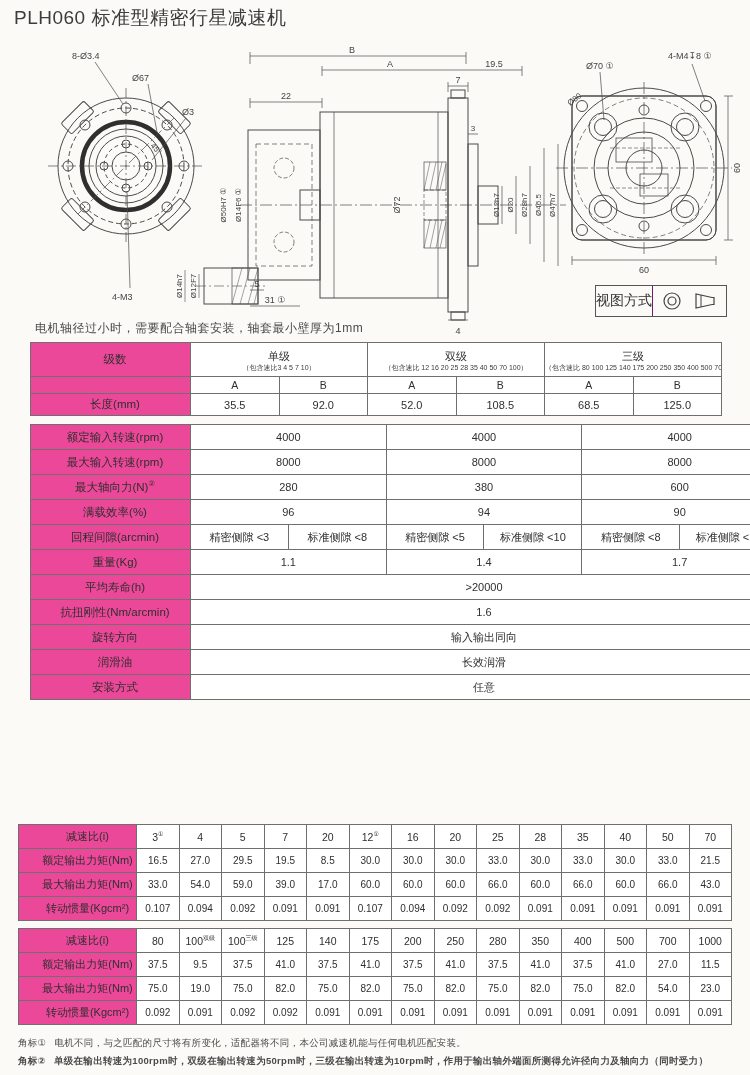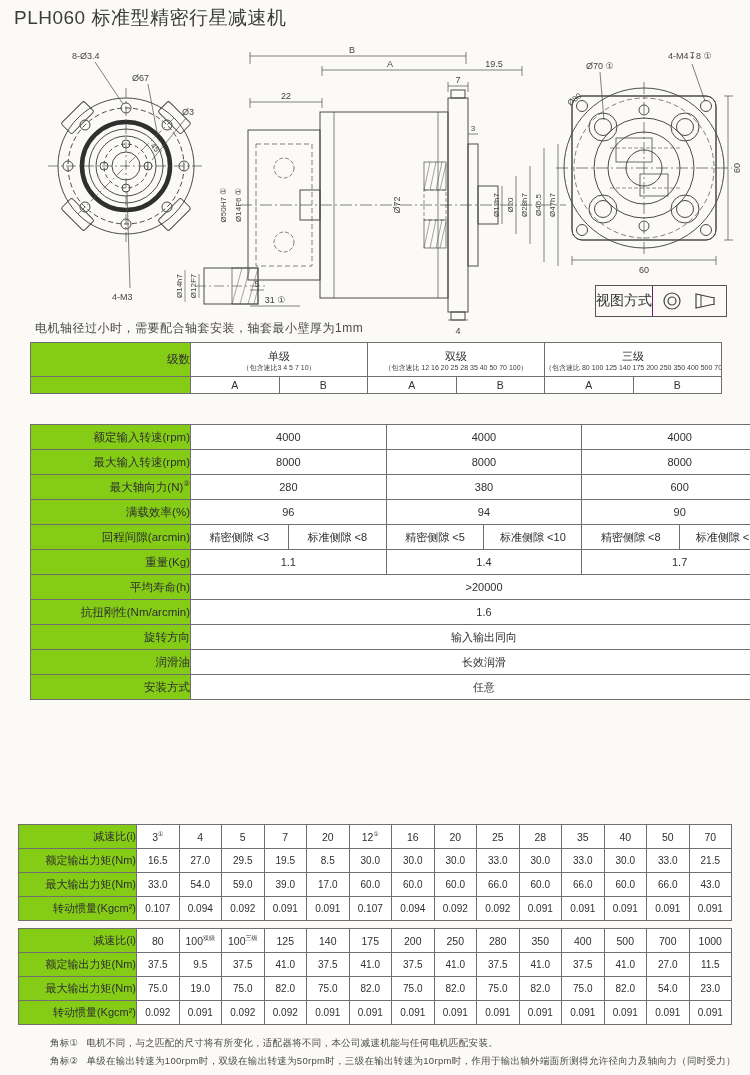--- a/index.html
+++ b/index.html
@@ -22,42 +22,42 @@
     position:absolute;left:595px;top:285px;width:130px;height:30px;
     border:1px solid #555;display:flex;background:#fbfaf7;
   }
   .vb-label{
     width:56px;border-right:1px solid #701a75;display:flex;align-items:center;justify-content:center;
     font-size:14px;color:#333;
   }
   .vb-icons{flex:1;display:flex;align-items:center;justify-content:center;gap:10px;}
   table{border-collapse:collapse;table-layout:fixed;background:#fff;}
   td{border:1px solid #6f6f6f;text-align:center;padding:0;font-size:11px;color:#2f2f2f;overflow:hidden;white-space:nowrap;}
-  td.lbl{background:#84cc16;text-align:right;padding-left:9px;font-size:11.5px;}
+  td.lbl{background:#ec4899;text-align:center;padding-left:9px;font-size:11.5px;}
   .spec-header{position:absolute;left:30px;top:342px;width:692px;border:1.5px solid #3f3f3f;}
   .spec-main{position:absolute;left:30px;top:424px;width:748px;border:1.5px solid #3f3f3f;}
   .spec-header tr.r1{height:34px;}
   .spec-header tr.r2{height:17px;}
   .spec-header tr.r2 td{font-size:10.5px;}
   .spec-header tr.r3{height:22px;}
   .spec-main tr{height:25px;}
   .gname{font-size:11px;line-height:13px;padding-top:2px;}
   .gsub{font-size:7px;line-height:9px;color:#3a3a3a;letter-spacing:0;}
   sup{font-size:7.5px;}
   .ratio{border:1.5px solid #3f3f3f;}
   .ratio-1{position:absolute;left:18px;top:824px;width:714px;}
   .ratio-2{position:absolute;left:18px;top:928px;width:714px;}
   .ratio tr{height:24px;}
   .ratio td{font-size:10px;}
   .ratio td.lbl{font-size:11px;padding-left:20px;}
   .ratio td.colh{font-size:10.5px;}
   sup.tiny{font-size:6px;}
-  .fn{position:absolute;left:18px;font-size:9.5px;color:#4a4a4a;letter-spacing:0.3px;margin-left:32px;}
+  .fn{position:absolute;left:18px;font-size:9.5px;color:#4a4a4a;letter-spacing:0.3px;}
   .fn-1{top:1037px;}
-  .fn-2{top:1055px;}
+  .fn-2{top:1055px;font-weight:bold;}
   .fn .mark{margin-right:8px;}
 </style>
 </head>
 <body>
 
 <div class="page-title">PLH060 标准型精密行星减速机</div>
 
 <svg width="750" height="300" viewBox="0 0 750 300" style="position:absolute;left:0;top:44px">
 
   <g stroke="#4a4a4a" fill="none" stroke-width="1">
@@ -289,20 +289,29 @@
       </tr>
       <tr class="r2">
         <td class="lbl"></td>
         <td>A</td>
         <td>B</td>
         <td>A</td>
         <td>B</td>
         <td>A</td>
         <td>B</td>
       </tr>
+      <tr class="r3">
+        <td class="lbl">长度(mm)</td>
+        <td>35.5</td>
+        <td>92.0</td>
+        <td>52.0</td>
+        <td>108.5</td>
+        <td>68.5</td>
+        <td>125.0</td>
+      </tr>
     </tbody>
 </table>
 
 <table class="spec-main">
   <colgroup>
       <col style="width:160px">
       <col>
       <col>
       <col>
       <col>

